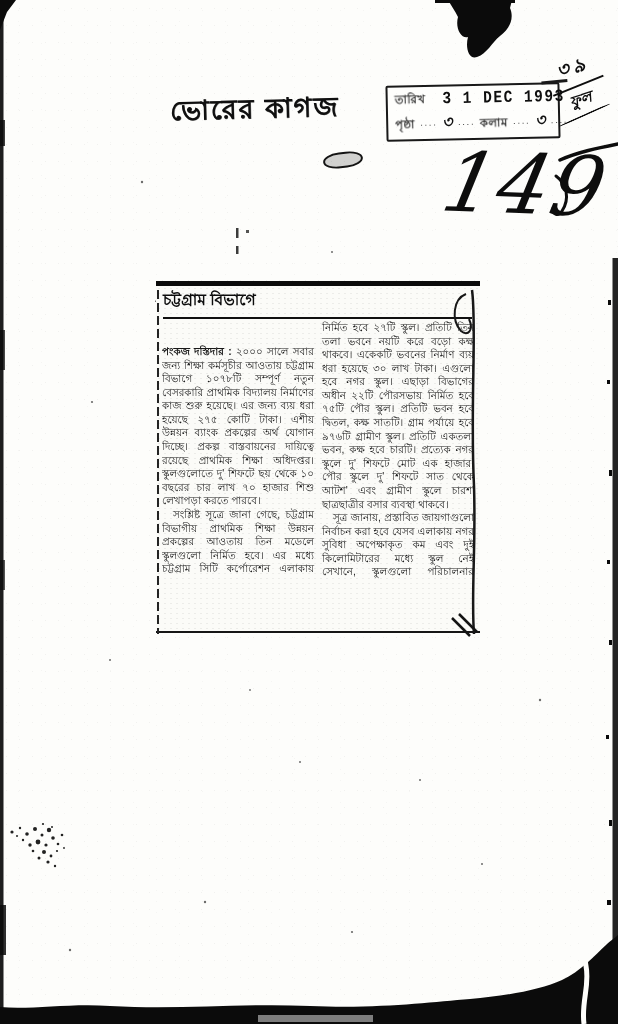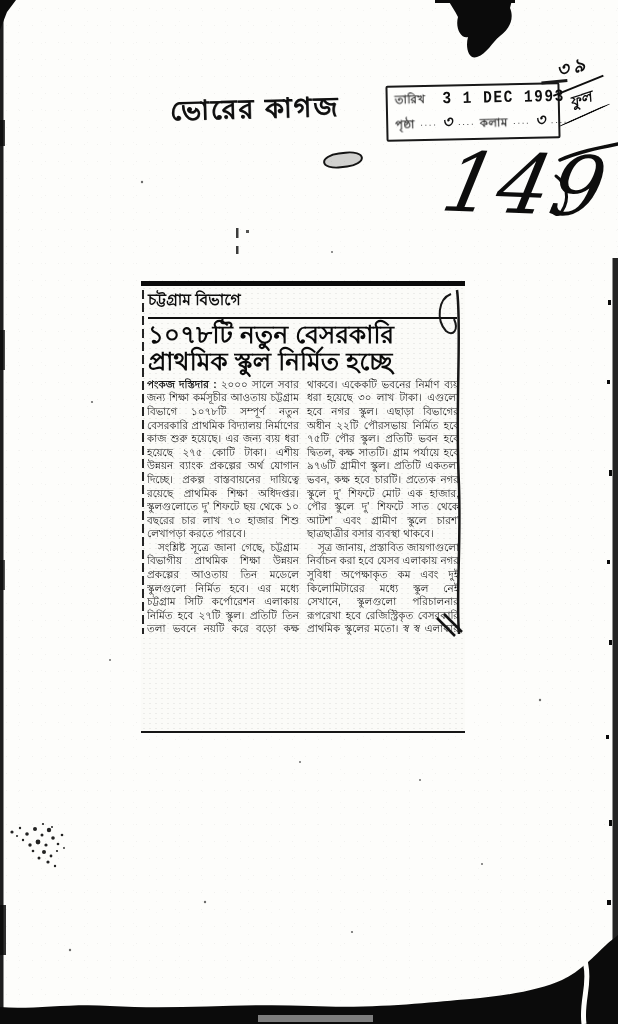--- a/index.html
+++ b/index.html
@@ -87,21 +87,21 @@
   .folio{
     position:absolute;left:444px;top:144px;
     font-family:"DejaVu Serif", serif;font-style:italic;font-weight:500;
     font-size:82px;line-height:1;color:#0d0d0d;
     transform:skewX(-10deg) rotate(2deg);
     letter-spacing:2px;z-index:2;
   }
 
   
   .clipping{
-    position:absolute;left:141px;top:281px;width:324px;height:452px;
+    position:absolute;left:156px;top:281px;width:324px;height:352px;
     box-sizing:border-box;
     background:#fbfbf8;
     background-image:radial-gradient(circle, rgba(0,0,0,0.06) 0.5px, transparent 0.7px);
     background-size:6px 5px;
     border-top:5px solid #0b0b0b;
     border-bottom:2.5px solid #161616;
     z-index:2;
     padding:0 6px 0 6px;
   }
   .kicker{
@@ -114,21 +114,21 @@
     font-size:24.5px;font-weight:800;line-height:1.12;color:#0a0a0a;
     letter-spacing:0.2px;
   }
   .story{
     height:258px;overflow:hidden;
     column-count:2;column-gap:8px;column-fill:auto;
     font-size:10.3px;line-height:1.32;text-align:justify;
     color:#191919;margin-top:2px;
   }
   .story p{margin:0;text-indent:11px;}
-  .story p.lead{text-indent:0;}
+  .story p.lead{text-indent:0;margin-top:24px;}
   .byline{font-weight:bold;}
   .clip-marks{position:absolute;left:0;top:0;pointer-events:none;}
 </style>
 </head>
 <body>
 
 <div class="page">
 
   <svg class="artifacts" width="618" height="1024" viewBox="0 0 618 1024">
     <g fill="#0b0b0b" stroke="none">
@@ -234,21 +234,20 @@
     <span class="top">৩৯</span>
     <span class="slash"></span>
     <span class="bottom">ফুল</span>
     <span class="slash2"></span>
   </div>
 
   <div class="folio">149</div>
 
   <div class="clipping">
     <div class="kicker">চট্টগ্রাম বিভাগে</div>
-    <div class="headline">১০৭৮টি নতুন বেসরকারি প্রাথমিক স্কুল নির্মিত হচ্ছে</div>
     <div class="story">
       <p class="lead">
         <span class="byline">পংকজ দস্তিদার :</span>
         <span>২০০০ সালে সবার জন্য শিক্ষা কর্মসূচীর আওতায় চট্টগ্রাম বিভাগে ১০৭৮টি সম্পূর্ণ নতুন বেসরকারি প্রাথমিক বিদ্যালয় নির্মাণের কাজ শুরু হয়েছে। এর জন্য ব্যয় ধরা হয়েছে ২৭৫ কোটি টাকা। এশীয় উন্নয়ন ব্যাংক প্রকল্পের অর্থ যোগান দিচ্ছে। প্রকল্প বাস্তবায়নের দায়িত্বে রয়েছে প্রাথমিক শিক্ষা অধিদপ্তর। স্কুলগুলোতে দু' শিফটে ছয় থেকে ১০ বছরের চার লাখ ৭০ হাজার শিশু লেখাপড়া করতে পারবে।</span>
       </p>
       <p>সংশ্লিষ্ট সূত্রে জানা গেছে, চট্টগ্রাম বিভাগীয় প্রাথমিক শিক্ষা উন্নয়ন প্রকল্পের আওতায় তিন মডেলে স্কুলগুলো নির্মিত হবে। এর মধ্যে চট্টগ্রাম সিটি কর্পোরেশন এলাকায় নির্মিত হবে ২৭টি স্কুল। প্রতিটি তিন তলা ভবনে নয়টি করে বড়ো কক্ষ থাকবে। একেকটি ভবনের নির্মাণ ব্যয় ধরা হয়েছে ৩০ লাখ টাকা। এগুলো হবে নগর স্কুল। এছাড়া বিভাগের অধীন ২২টি পৌরসভায় নির্মিত হবে ৭৫টি পৌর স্কুল। প্রতিটি ভবন হবে দ্বিতল, কক্ষ সাতটি। গ্রাম পর্যায়ে হবে ৯৭৬টি গ্রামীণ স্কুল। প্রতিটি একতলা ভবন, কক্ষ হবে চারটি। প্রত্যেক নগর স্কুলে দু' শিফটে মোট এক হাজার, পৌর স্কুলে দু' শিফটে সাত থেকে আটশ' এবং গ্রামীণ স্কুলে চারশ' ছাত্রছাত্রীর বসার ব্যবস্থা থাকবে।</p>
       <p>সূত্র জানায়, প্রস্তাবিত জায়গাগুলো নির্বাচন করা হবে যেসব এলাকায় নগর সুবিধা অপেক্ষাকৃত কম এবং দুই কিলোমিটারের মধ্যে স্কুল নেই সেখানে, স্কুলগুলো পরিচালনার রূপরেখা হবে রেজিস্ট্রিকৃত বেসরকারি প্রাথমিক স্কুলের মতো। স্ব স্ব এলাকার শিক্ষানুরাগী ও বিত্তশালীদের দ্বারা গঠিত কমিটি স্কুল পরিচালনার দায়িত্বে থাকবে। শিক্ষা অধিদপ্তরের উপপরিচালকের মনোনীত একজন প্রতিনিধি থাকবেন। প্রত্যেক স্কুলে চারজন শিক্ষক নিয়োগ করা হবে।</p>
     </div>
 
     <svg class="clip-marks" width="324" height="352" viewBox="0 0 324 352">

